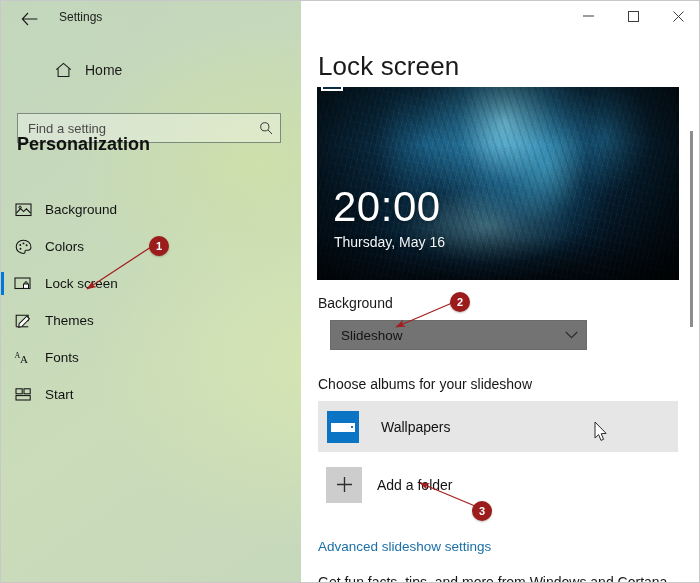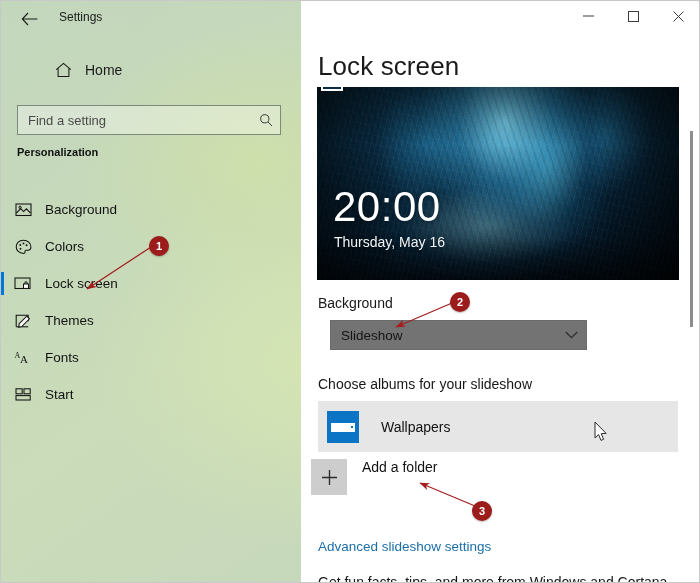--- a/index.html
+++ b/index.html
@@ -60,41 +60,41 @@
     width: 300px; height: 30px;
     display: flex; align-items: center;
     cursor: pointer;
     margin-left: 40px;
   }
   #home-row .ico { width: 44px; display:flex; justify-content:center; align-items:center; }
   #home-row .lbl { font-size: 14px; color: #1b1b1b; }
 
   #search-wrap {
     position: absolute;
-    left: 16px; top: 104px;
+    left: 16px; top: 112px;
     width: 264px; height: 30px;
     background: rgba(255,255,255,0.34);
     border: 1px solid #7d8b7d;
     display: flex; align-items: center;
   }
   #search-input {
     flex: 1;
     border: none; outline: none; background: transparent;
     font-family: "Liberation Sans", sans-serif;
     font-size: 13px;
     color: #1b1b1b;
     padding: 0 6px 0 10px;
   }
   #search-input::placeholder { color: #4a4a4a; opacity: 1; }
   #search-icon-box { width: 28px; display:flex; align-items:center; justify-content:center; cursor:pointer; }
 
   #section-title {
     position: absolute;
-    left: 16px; top: 145px;
-    font-size: 11px; font-weight: bold;
+    left: 16px; top: 133px;
+    font-size: 18px; font-weight: bold;
     color: #111;
   }
 
   #navlist {
     position: absolute;
     left: 0; top: 190px;
     width: 300px;
   }
   .nav-item {
     position: relative;
@@ -260,23 +260,23 @@
     background: #0b74c4;
   }
   #album-name {
     margin-left: 16px;
     font-size: 14px;
     color: #121212;
   }
 
   #addfolder-row {
     position: absolute;
-    left: 302px; top: 458px;
+    left: 317px; top: 458px;
     width: 360px; height: 51px;
-    display: flex; 
+    display: flex; align-items: center;
     cursor: pointer;
   }
   #addfolder-thumb {
     width: 36px; height: 36px;
     margin-left: 8px;
     background: #cdcdcd;
     display: flex; align-items: center; justify-content: center;
     flex-shrink: 0;
   }
   #addfolder-name {

